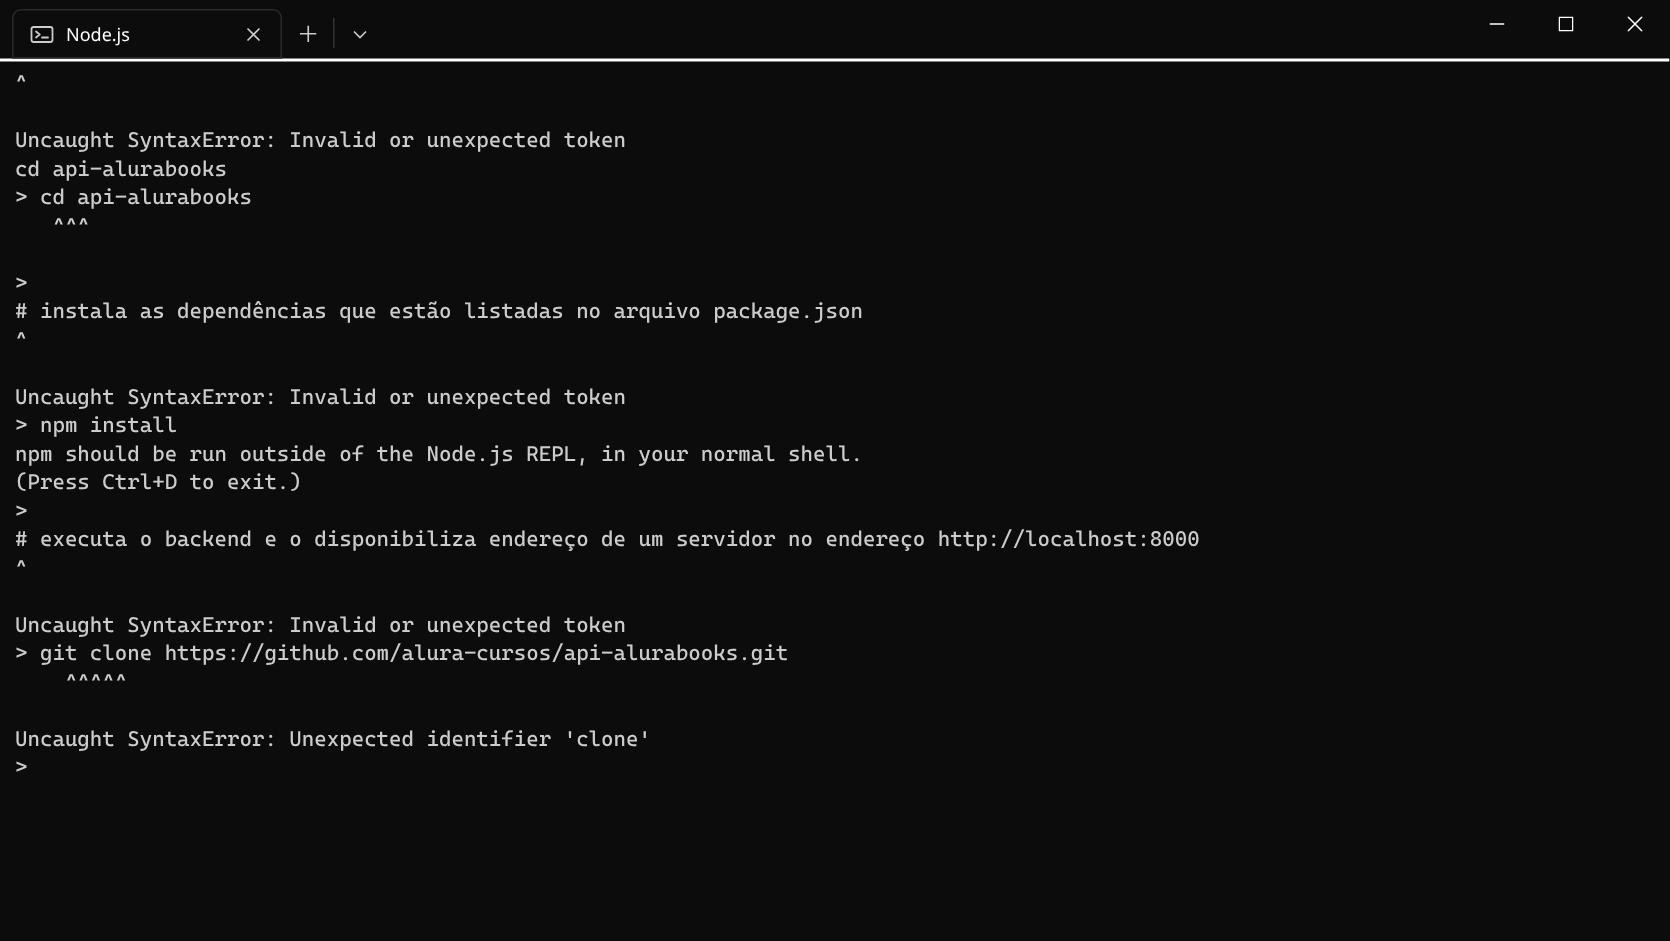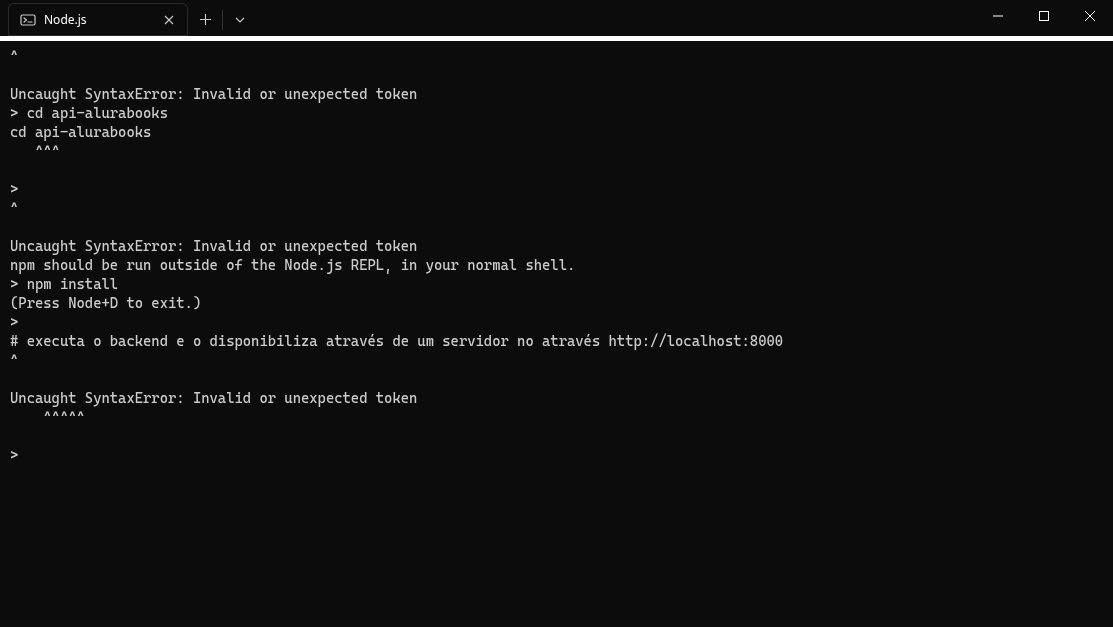--- a/index.html
+++ b/index.html
@@ -1,18 +1,18 @@
 <!DOCTYPE html>
 <html><head>
 <meta charset="utf-8">
 <style>
   * { margin: 0; padding: 0; box-sizing: border-box; }
   html, body { width: 1113px; height: 627px; overflow: hidden; background: #0c0c0c; font-family: "Cascadia Mono", Consolas, "Courier New", monospace; }
   .window { width: 100%; height: 100%; display: flex; flex-direction: column; }
-  .titlebar { height: 41px; background: #0c0c0c; display: flex; align-items: stretch; border-bottom: 5px solid #ffffff; }
+  .titlebar { height: 41px; background: #0c0c0c; display: flex; align-items: stretch; border-bottom: 2px solid #ffffff; }
   .tabs-area { display: flex; align-items: flex-end; padding-left: 8px; flex: 0 0 auto; }
   .tab { display: flex; align-items: center; gap: 8px; height: 33px; margin-top: 8px; padding: 0 10px 0 12px; background: #0c0c0c; border-radius: 6px 6px 0 0; color: #fff; font-family: "Segoe UI", system-ui, sans-serif; font-size: 12px; min-width: 180px; position: relative; }
   .tab.active { background: #0c0c0c; }
   .tab.active::before { content: ""; position: absolute; inset: 0; border-radius: 6px 6px 0 0; box-shadow: inset 0 0 0 1px #2a2a2a; pointer-events: none; }
   .tab-icon { width: 16px; height: 16px; display: inline-flex; align-items: center; justify-content: center; }
   .tab-title { flex: 1; white-space: nowrap; overflow: hidden; text-overflow: ellipsis; }
   .tab-close { width: 18px; height: 18px; display: inline-flex; align-items: center; justify-content: center; border-radius: 3px; color: #ccc; margin-left: 30px; }
   .newtab, .tabmenu { width: 34px; display: inline-flex; align-items: center; justify-content: center; color: #ccc; margin-top: 8px; height: 33px; }
   .divider { width: 1px; height: 20px; background: #333; align-self: center; margin-top: 4px; }
   .spacer { flex: 1; }
@@ -73,33 +73,36 @@
             <path d="M0 0 L10 10 M10 0 L0 10" stroke="#fff" stroke-width="1"></path>
           </svg>
       </div>
     </div>
   </div>
 
   <div class="terminal-body" id="term">
       <div class="line">^</div>
       <div class="line">&nbsp;</div>
       <div class="line">Uncaught SyntaxError: Invalid or unexpected token</div>
+      <div class="line">cd api-alurabooks</div>
       <div class="line">&gt; cd api-alurabooks</div>
-      <div class="line">cd api-alurabooks</div>
       <div class="line">   ^^^</div>
       <div class="line">&nbsp;</div>
       <div class="line">&gt;</div>
+      <div class="line"># instala as dependências que estão listadas no arquivo package.json</div>
       <div class="line">^</div>
       <div class="line">&nbsp;</div>
       <div class="line">Uncaught SyntaxError: Invalid or unexpected token</div>
+      <div class="line">&gt; npm install</div>
       <div class="line">npm should be run outside of the Node.js REPL, in your normal shell.</div>
-      <div class="line">&gt; npm install</div>
-      <div class="line">(Press Node+D to exit.)</div>
+      <div class="line">(Press Ctrl+D to exit.)</div>
       <div class="line">&gt;</div>
-      <div class="line"># executa o backend e o disponibiliza através de um servidor no através http://localhost:8000</div>
+      <div class="line"># executa o backend e o disponibiliza endereço de um servidor no endereço http://localhost:8000</div>
       <div class="line">^</div>
       <div class="line">&nbsp;</div>
       <div class="line">Uncaught SyntaxError: Invalid or unexpected token</div>
+      <div class="line">&gt; git clone https://github.com/alura-cursos/api-alurabooks.git</div>
       <div class="line">    ^^^^^</div>
       <div class="line">&nbsp;</div>
+      <div class="line">Uncaught SyntaxError: Unexpected identifier 'clone'</div>
       <div class="line">&gt;</div>
     </div>
 </div>
 
 </body></html>

